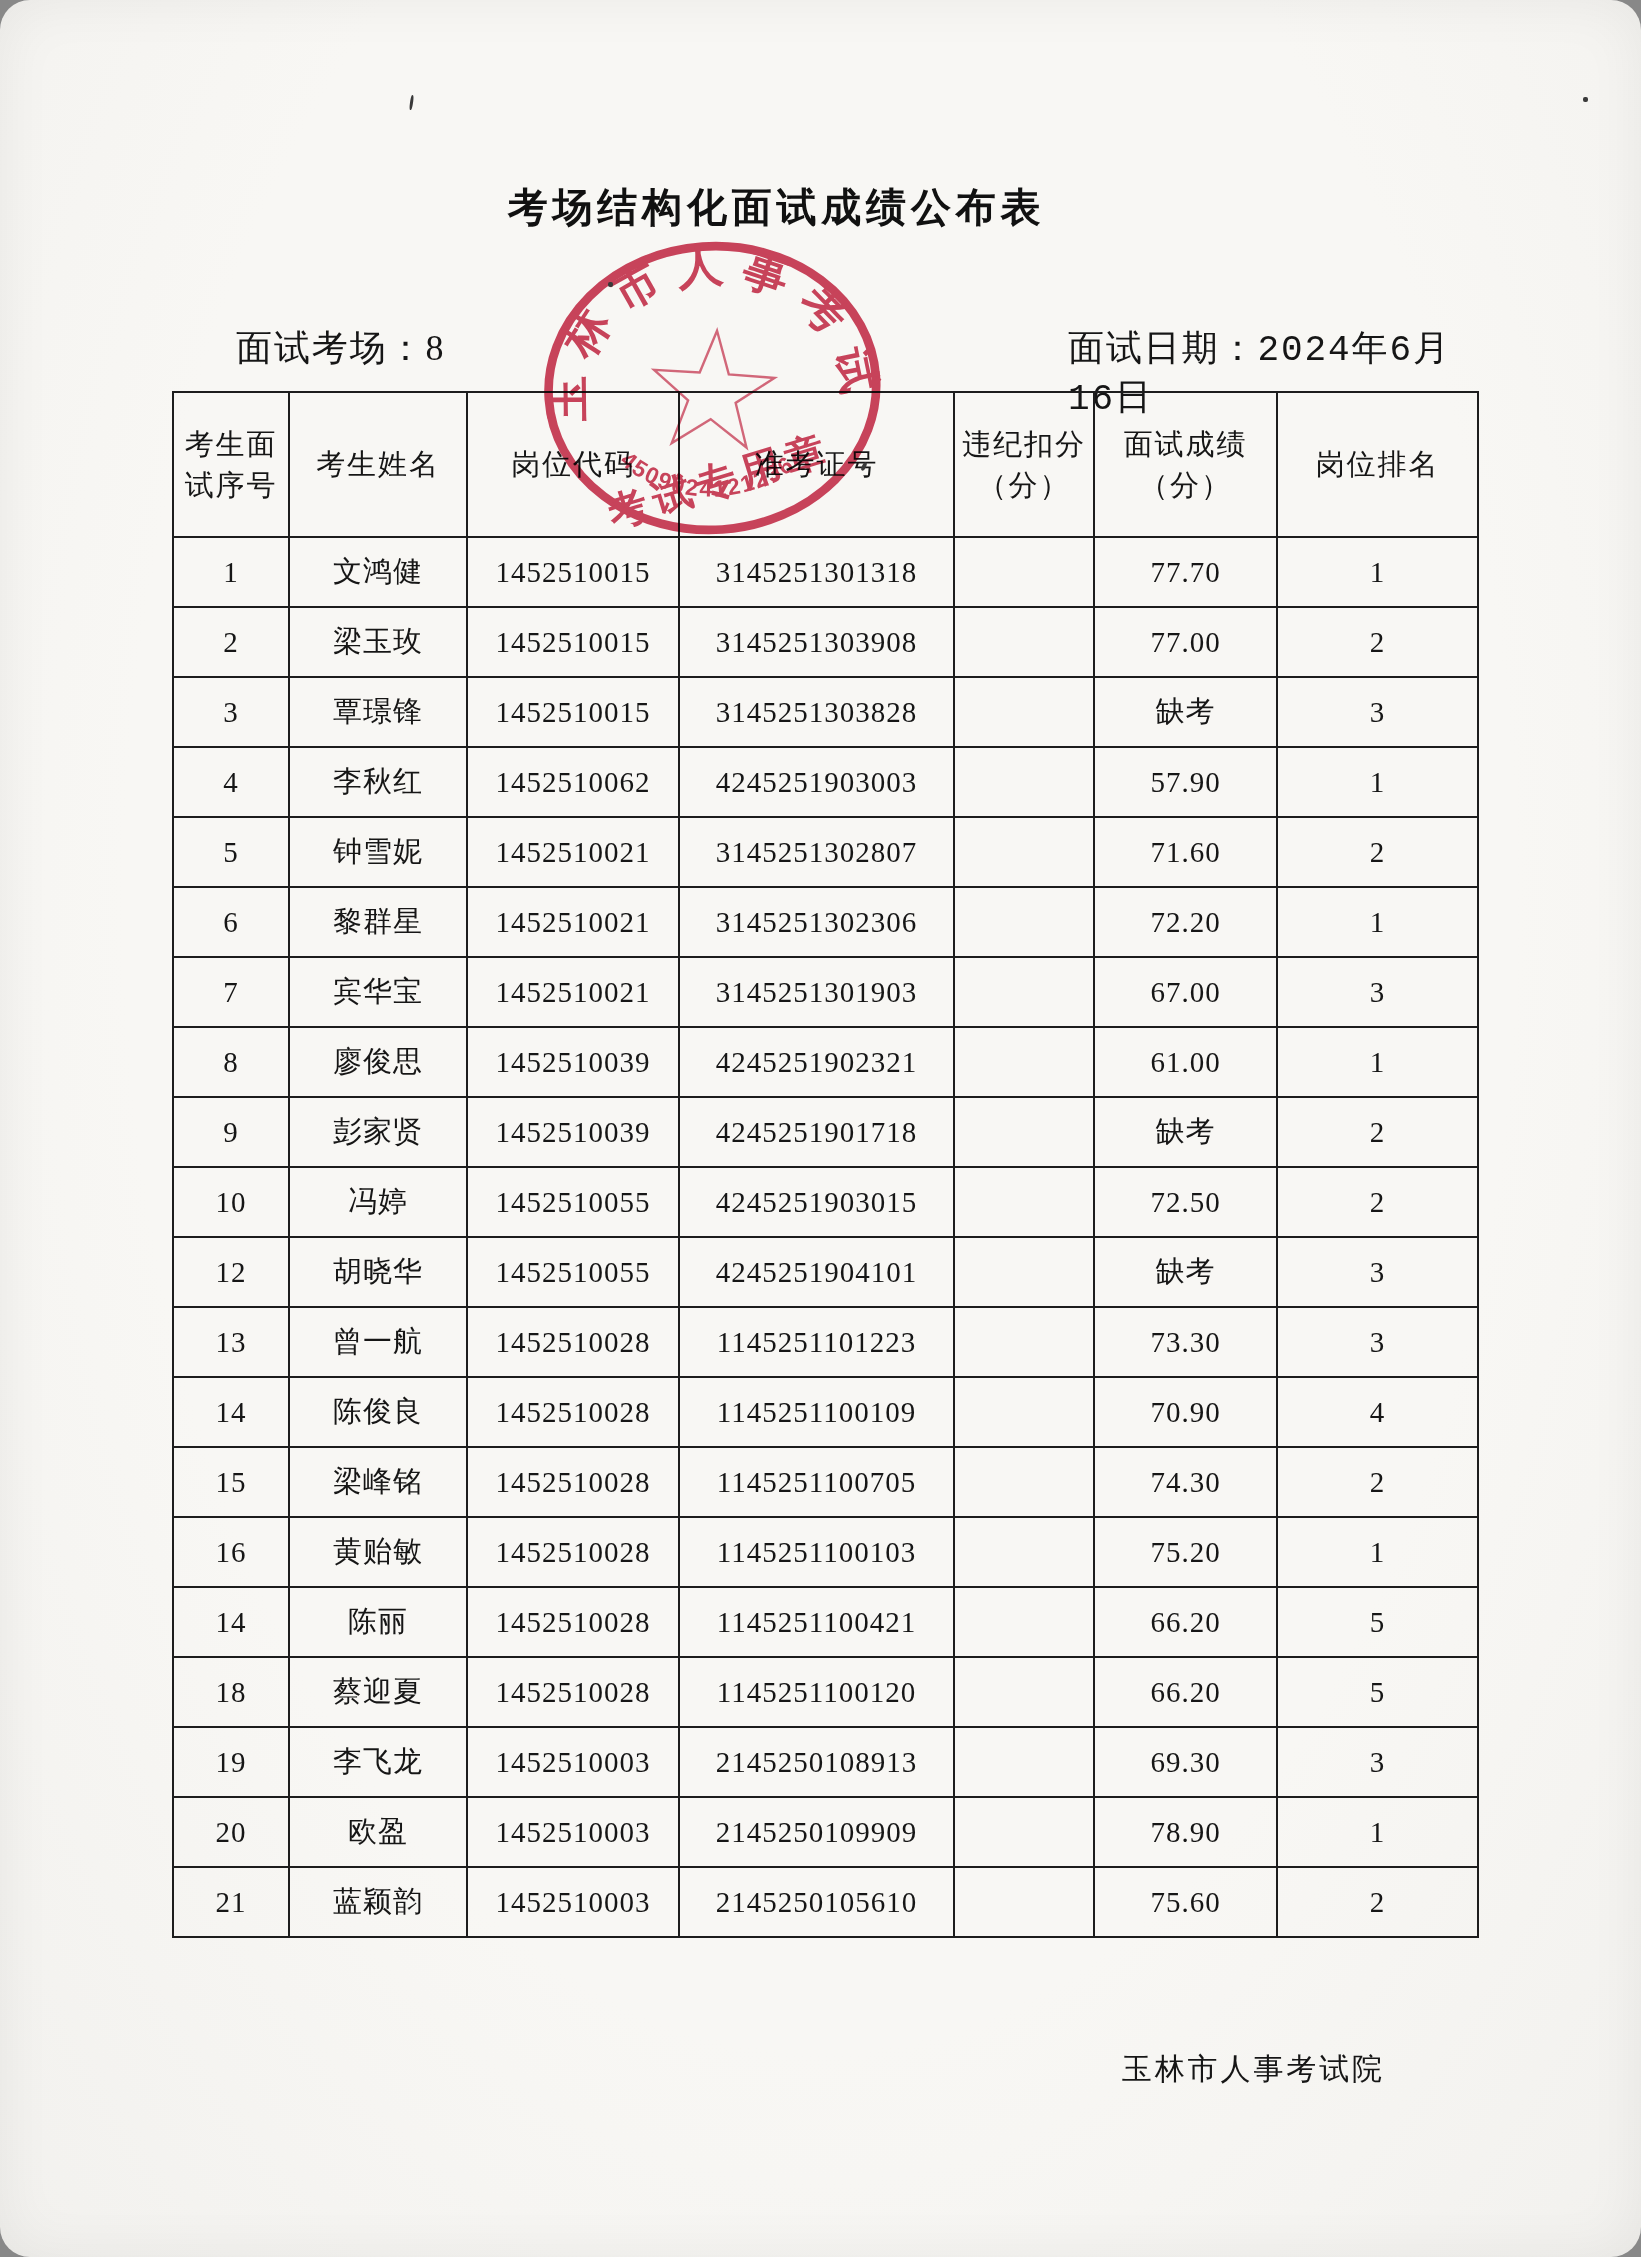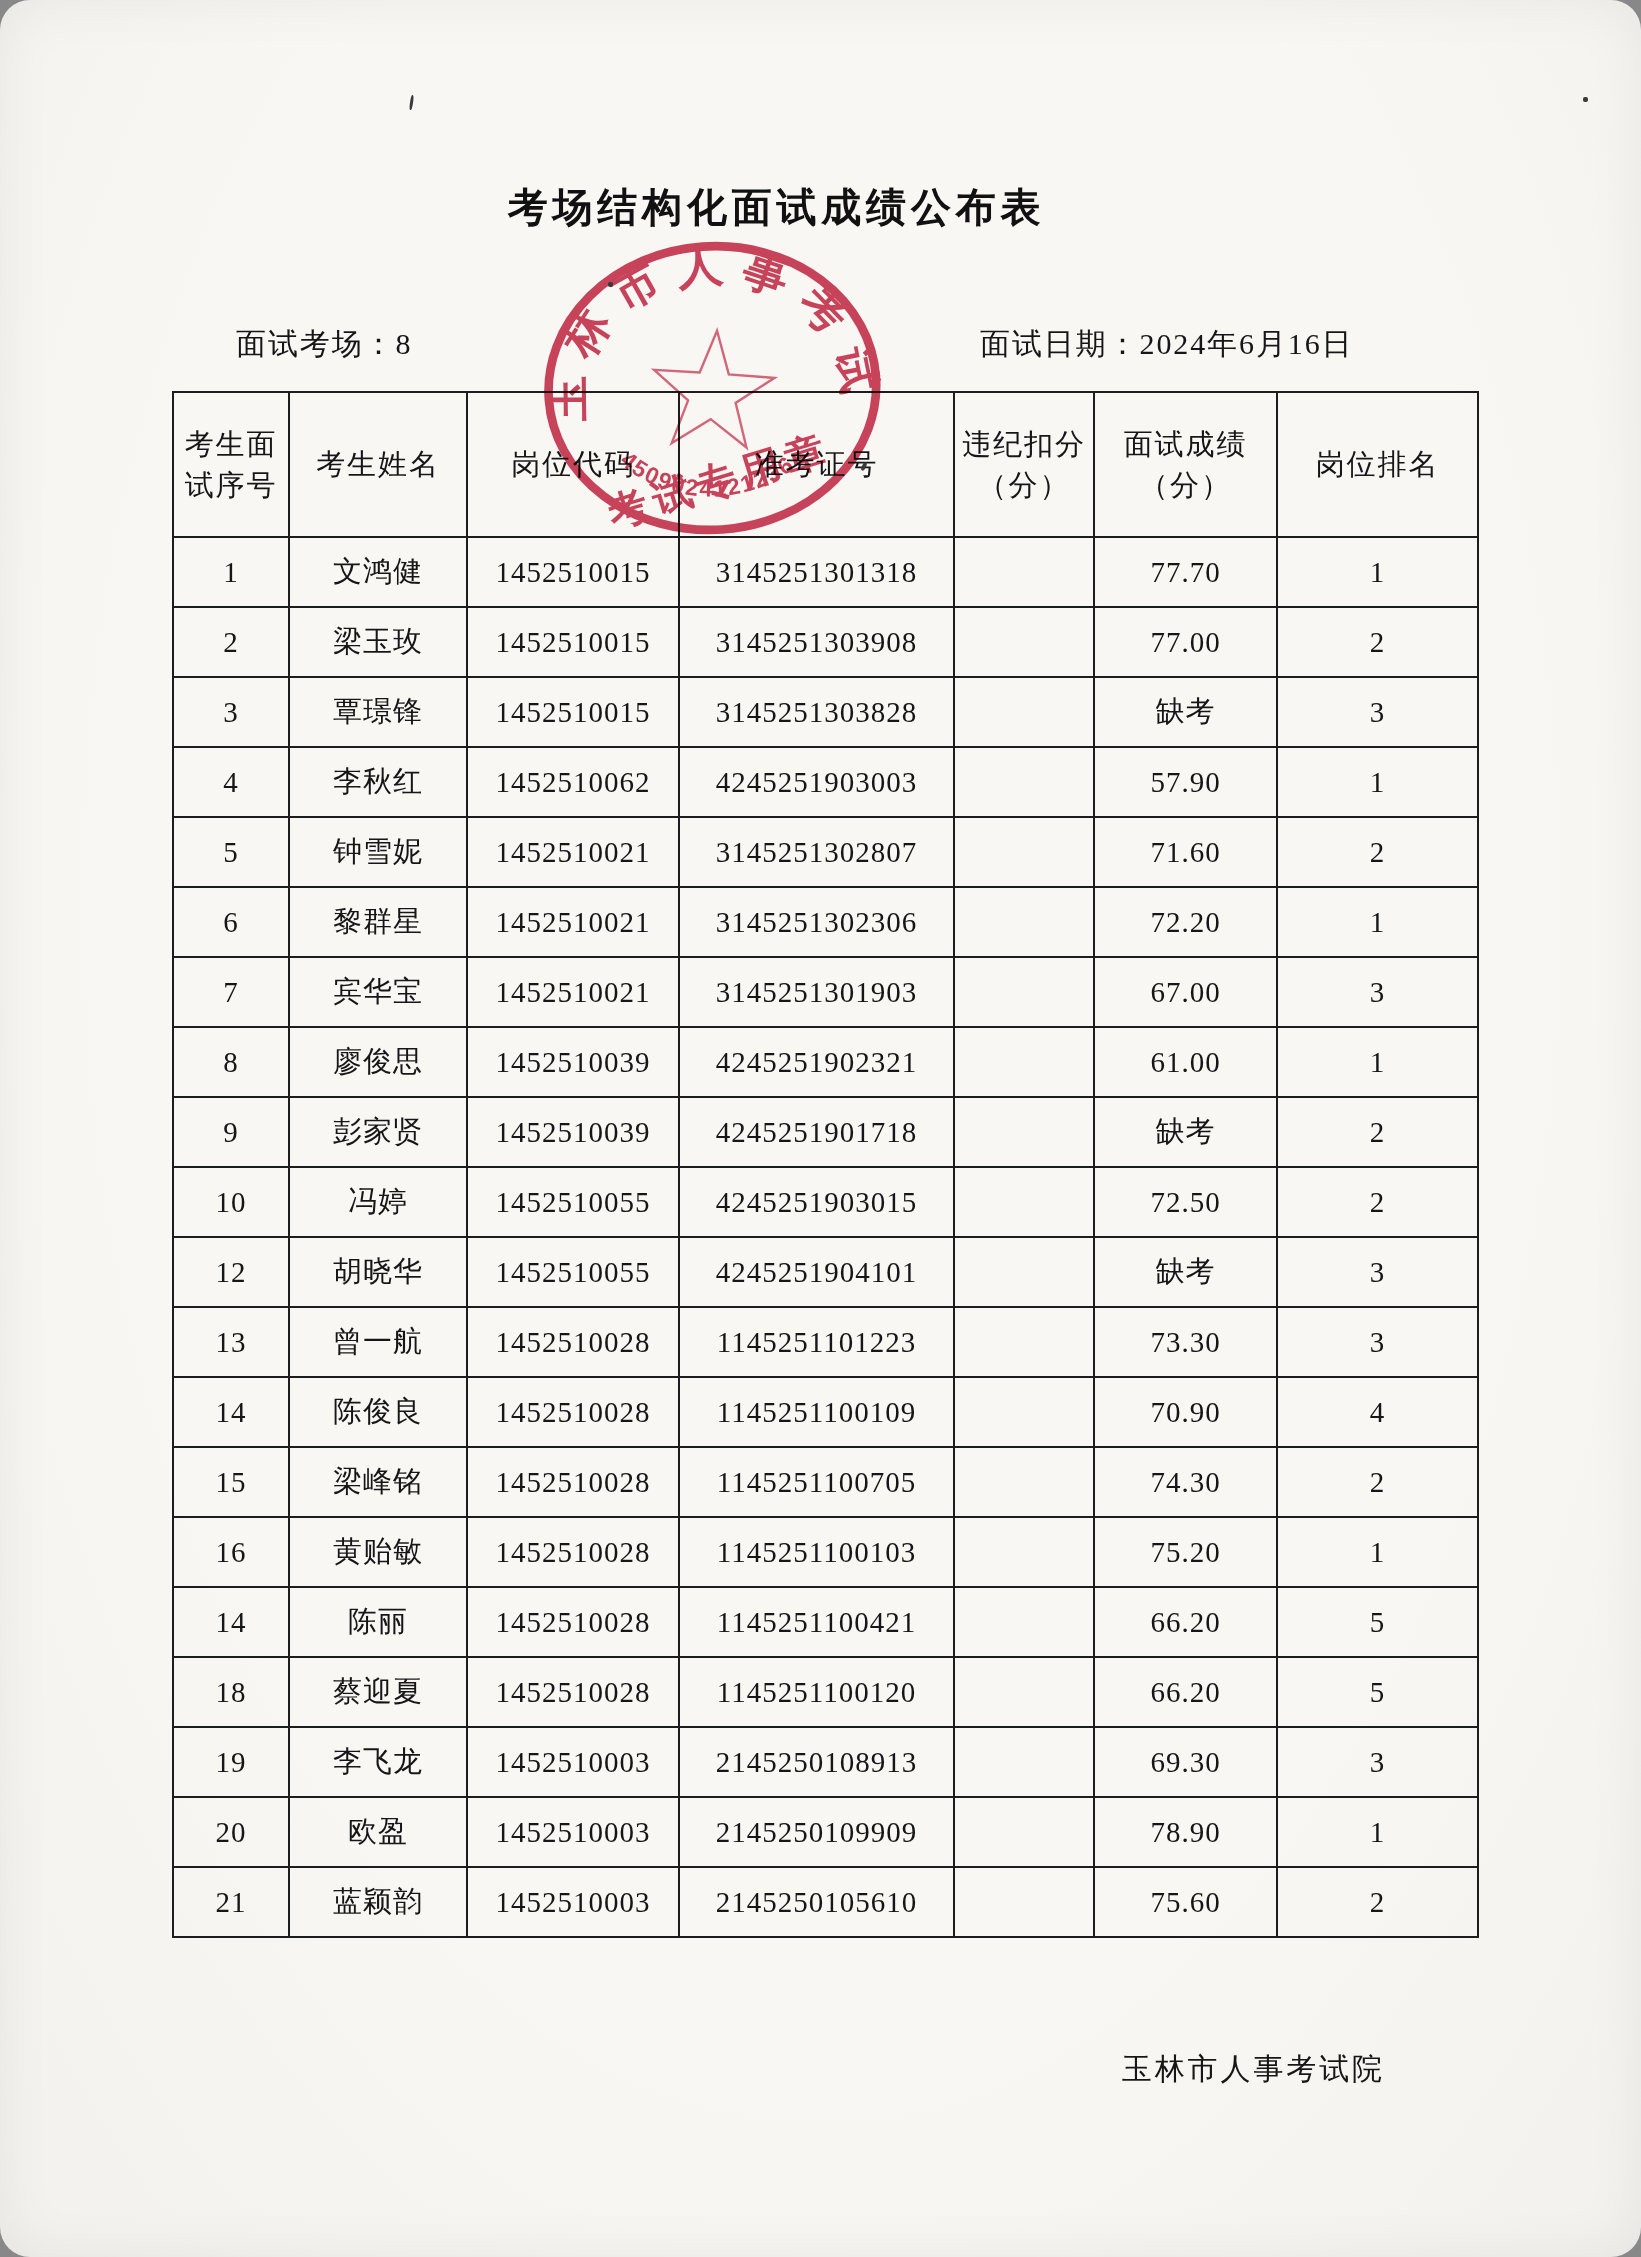--- a/index.html
+++ b/index.html
@@ -15,23 +15,23 @@
     overflow:hidden;
     border-radius:30px;
   }
   .title {
     position:absolute; top:180px; left:124px; width:1305px;
     margin:0; text-align:center;
     font-family:"Liberation Sans", sans-serif;
     font-weight:bold; font-size:40px; letter-spacing:4.8px;
     color:#111;
   }
-  .meta-row { position:absolute; top:324px; left:172px; width:1305px; height:42px; font-size:30px; }
+  .meta-row { position:absolute; top:324px; left:172px; width:1305px; height:42px; font-size:36px; }
   .meta-room { position:absolute; left:64px; top:0; letter-spacing:1.9px; }
-  .meta-date { position:absolute; left:808px; top:0; letter-spacing:1.9px; }
+  .meta-date { position:absolute; left:896px; top:0; letter-spacing:1.9px;font-family:Liberation Mono, monospace; }
 
   table.results {
     position:absolute; top:391px; left:172px;
     width:1305px; border-collapse:collapse; table-layout:fixed;
     background:transparent;
   }
   table.results th, table.results td {
     border:2.4px solid #1d1d1d;
     text-align:center; vertical-align:middle;
     font-weight:normal;

